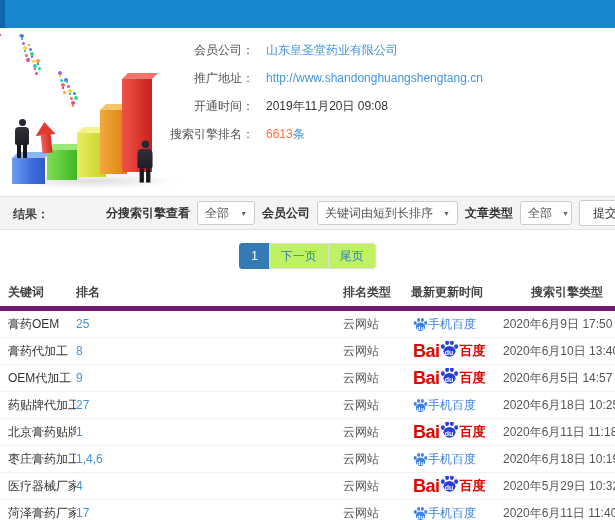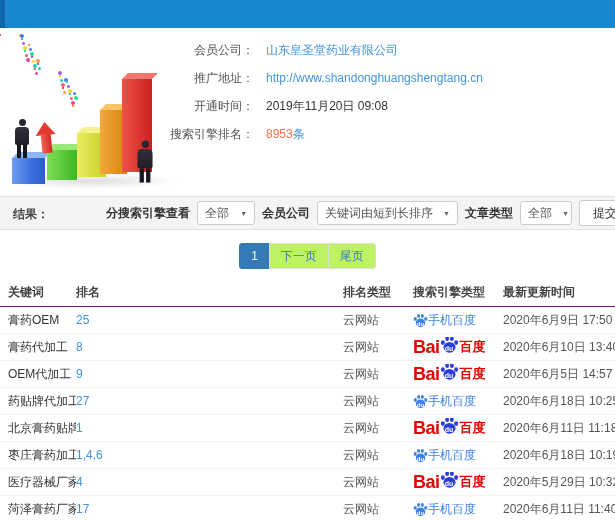--- a/index.html
+++ b/index.html
@@ -69,21 +69,21 @@
   
   .pagination{position:absolute;top:243px;left:0;right:0;display:flex;justify-content:center;}
   .page-btn{height:26px;box-sizing:border-box;padding:0 11px;display:flex;align-items:center;justify-content:center;
     border:1px solid #ddd;color:var(--pag-blue);font-size:12px;background:#bef264;text-decoration:none;margin-left:-1px;cursor:pointer;}
   .page-btn:first-child{border-radius:3px 0 0 3px;margin-left:0;}
   .page-btn:last-child{border-radius:0 3px 3px 0;}
   .page-btn.active{background:var(--pag-blue);border-color:var(--pag-blue);color:#fff;}
 
   
   .table{position:absolute;top:278px;left:0;right:0;}
-  .thead{display:flex;height:28px;align-items:center;font-weight:bold;color:#444;font-size:12px;border-bottom:1px solid #701a75;}
+  .thead{display:flex;height:28px;align-items:center;font-weight:bold;color:#444;font-size:12px;border-bottom:5px solid #701a75;}
   .trow{display:flex;height:26px;align-items:center;font-size:12px;color:#333;border-bottom:1px solid #f0f0f0;}
   .col{box-sizing:border-box;white-space:nowrap;overflow:hidden;}
   .c-keyword{width:76px;padding-left:8px;}
   .c-rank{width:267px;}
   .c-ranktype{width:62px;color:#555;}
   .thead .c-ranktype{color:#444;}
   .c-engine{width:92px;padding-left:8px;display:flex;align-items:center;}
   .c-updated{flex:1;padding-left:6px;color:#555;}
   .thead .c-updated{color:#444;}
   .rank-link{color:var(--link);text-decoration:none;cursor:pointer;}
@@ -188,21 +188,21 @@
       <div class="field-row">
         <span class="field-label">推广地址：</span>
         <a class="field-value link">http://www.shandonghuangshengtang.cn</a>
       </div>
       <div class="field-row">
         <span class="field-label">开通时间：</span>
         <span class="field-value">2019年11月20日 09:08</span>
       </div>
       <div class="field-row">
         <span class="field-label">搜索引擎排名：</span>
-        <span class="field-value orange">8953</span>
+        <span class="field-value orange">6613</span>
         <a class="suffix-link">条</a>
       </div>
     </div>
   </section>
 
   <section class="filterbar">
     <span class="result-label">结果：</span>
     <div class="filter-controls">
       <span class="f-label">分搜索引擎查看</span>
       <div class="select sel-engine">
@@ -227,22 +227,22 @@
     <a class="page-btn active">1</a>
     <a class="page-btn">下一页</a>
     <a class="page-btn">尾页</a>
   </nav>
 
   <section class="table">
     <div class="thead">
       <span class="col c-keyword">关键词</span>
       <span class="col c-rank">排名</span>
       <span class="col c-ranktype">排名类型</span>
+      <span class="col c-updated">最新更新时间</span>
       <span class="col c-engine">搜索引擎类型</span>
-      <span class="col c-updated">最新更新时间</span>
     </div>
     <div id="tbody">
         <div class="trow">
           <span class="col c-keyword">膏药OEM</span>
           <span class="col c-rank"><a class="rank-link">25</a></span>
           <span class="col c-ranktype">云网站</span>
           <span class="col c-engine">
             <span class="mobile-engine">
               <span class="mpaw">
                 <svg class="paw" viewBox="0 0 24 24">

